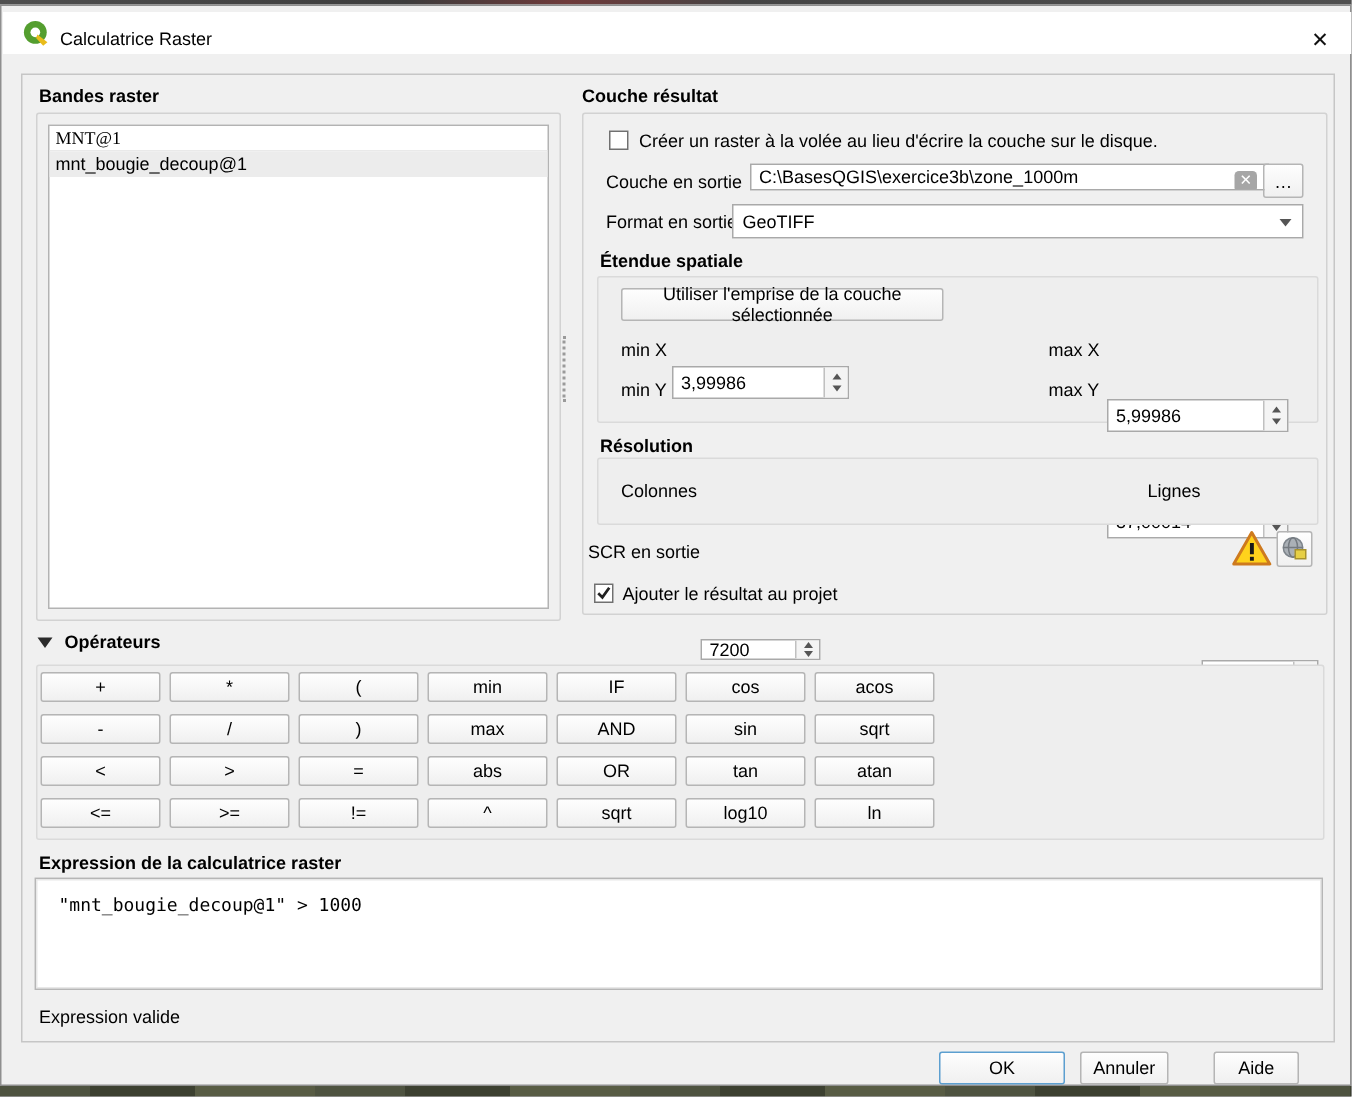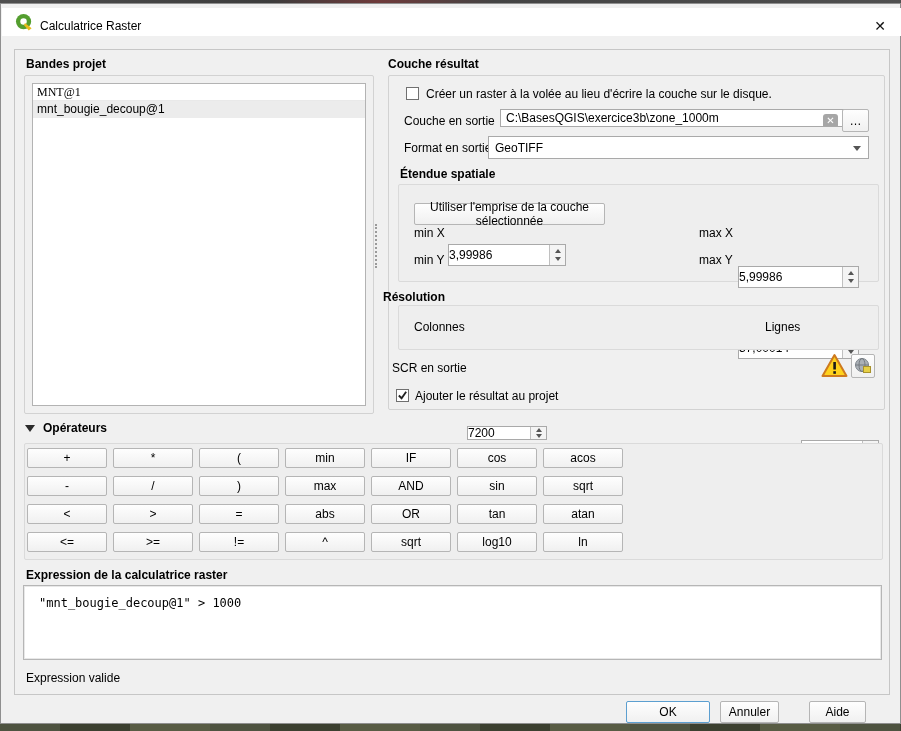--- a/index.html
+++ b/index.html
@@ -22,21 +22,21 @@
   .list-item { height:17px; line-height:17px; padding-left:4px; border-bottom:1px solid transparent; }
   .list-item.first { border-bottom:1px solid #e9e9e9;font-family:Liberation Serif, serif; }
   .list-item.selected { background:#ececec; }
   .btn { background:linear-gradient(#fefefe,#f0f0f0); border:1px solid #b5b5b5; border-radius:2px;
          text-align:center; font-size:12px; display:flex; align-items:center; justify-content:center; }
   .btn-default { border:1px solid #5c9fd0; }
   .textfield { background:#fff; border:1px solid #a9a9a9; display:flex; align-items:center; padding-left:5px; white-space:nowrap; overflow:hidden; }
   .combo { background:#fff; border:1px solid #a9a9a9; display:flex; align-items:center; padding-left:6px; position:relative; }
   .combo-arrow { position:absolute; right:7px; top:9px; width:0; height:0;
          border-left:4px solid transparent; border-right:4px solid transparent; border-top:5px solid #555; }
-  .spin { background:#fff; border:1px solid #a9a9a9; display:flex; align-items:center; position:relative; }
+  .spin { background:#fff; border:1px solid #a9a9a9; display:flex; align-items:center; padding-left:5px; position:relative; }
   .spin-arrows { position:absolute; right:0; top:0; bottom:0; width:16px; border-left:1px solid #c0c0c0;
          background:#f4f4f4; display:flex; flex-direction:column; align-items:center; justify-content:space-evenly; }
   .tri-up { width:0; height:0; border-left:3px solid transparent; border-right:3px solid transparent; border-bottom:4px solid #555; }
   .tri-dn { width:0; height:0; border-left:3px solid transparent; border-right:3px solid transparent; border-top:4px solid #555; }
   .checkbox { width:13px; height:13px; background:#fff; border:1px solid #707070; display:flex; align-items:center; justify-content:center; }
   .clear-icon { position:absolute; right:7px; top:4px; width:15px; height:14px; background:#a6a6a6; border-radius:3px;
          color:#fff; font-size:10px; line-height:14px; text-align:center; }
   .splitter { border-left:2px dotted #9a9a9a; }
   .collapse-tri { width:0; height:0; border-left:5px solid transparent; border-right:5px solid transparent; border-top:7px solid #2b2b2b; }
   .op-btn { position:absolute; width:80px; height:20px; }
@@ -57,21 +57,21 @@
         <circle cx="9" cy="9" r="8" fill="#549e2f"></circle>
         <circle cx="9" cy="9" r="3.4" fill="#ffffff"></circle>
         <path d="M10.5 10.5 L17.5 16 L14.5 18.5 L9.5 13 Z" fill="#e9bc1b"></path>
       </svg>
       <span class="abs title-text">Calculatrice Raster</span>
       <span class="abs close-btn">✕</span>
     </div>
 
     <div class="abs main-frame"></div>
 
-    <span class="abs bold" style="left:25px;top:53px">Bandes projet</span>
+    <span class="abs bold" style="left:25px;top:53px">Bandes raster</span>
     <div class="abs groupbox" style="left:23px;top:71px;width:350px;height:339px"></div>
     <div class="abs listbox" style="left:31px;top:79px;width:334px;height:323px">
       <div class="list-item first">MNT@1</div>
       <div class="list-item selected">mnt_bougie_decoup@1</div>
     </div>
 
     <div class="abs splitter" style="left:374px;top:220px;height:44px"></div>
 
     <span class="abs bold" style="left:387px;top:53px">Couche résultat</span>
     <div class="abs groupbox" style="left:387px;top:71px;width:497px;height:335px"></div>
@@ -87,21 +87,21 @@
     <div class="abs btn" style="left:841px;top:105px;width:27px;height:23px">…</div>
 
     <span class="abs" style="left:403px;top:137px">Format en sortie</span>
     <div class="abs combo" style="left:487px;top:132px;width:381px;height:23px">
       <span>GeoTIFF</span>
       <span class="combo-arrow"></span>
     </div>
 
     <span class="abs bold" style="left:399px;top:163px">Étendue spatiale</span>
     <div class="abs panel" style="left:397px;top:180px;width:481px;height:98px"></div>
-    <div class="abs btn" style="left:413px;top:199px;width:191px;height:22px">Utiliser l'emprise de la couche sélectionnée</div>
+    <div class="abs btn" style="left:413px;top:188px;width:215px;height:22px">Utiliser l'emprise de la couche sélectionnée</div>
 
     <span class="abs" style="left:413px;top:222px">min X</span>
     <div class="abs spin" style="left:447px;top:217px;width:118px;height:22px">
       <span>3,99986</span>
       <span class="spin-arrows">
           <i class="tri-up"></i>
           <i class="tri-dn"></i>
         </span>
     </div>
     <span class="abs" style="left:698px;top:222px">max X</span>
@@ -122,21 +122,21 @@
     </div>
     <span class="abs" style="left:698px;top:249px">max Y</span>
     <div class="abs spin" style="left:737px;top:244px;width:121px;height:22px">
       <span>37,00014</span>
       <span class="spin-arrows">
           <i class="tri-up"></i>
           <i class="tri-dn"></i>
         </span>
     </div>
 
-    <span class="abs bold" style="left:382px;top:286px">Résolution</span>
+    <span class="abs bold" style="left:399px;top:286px">Résolution</span>
     <div class="abs panel" style="left:397px;top:301px;width:481px;height:45px"></div>
     <span class="abs" style="left:413px;top:316px">Colonnes</span>
     <div class="abs spin" style="left:466px;top:311px;width:80px;height:14px">
       <span>7200</span>
       <span class="spin-arrows">
           <i class="tri-up"></i>
           <i class="tri-dn"></i>
         </span>
     </div>
     <span class="abs" style="left:764px;top:316px">Lignes</span>

